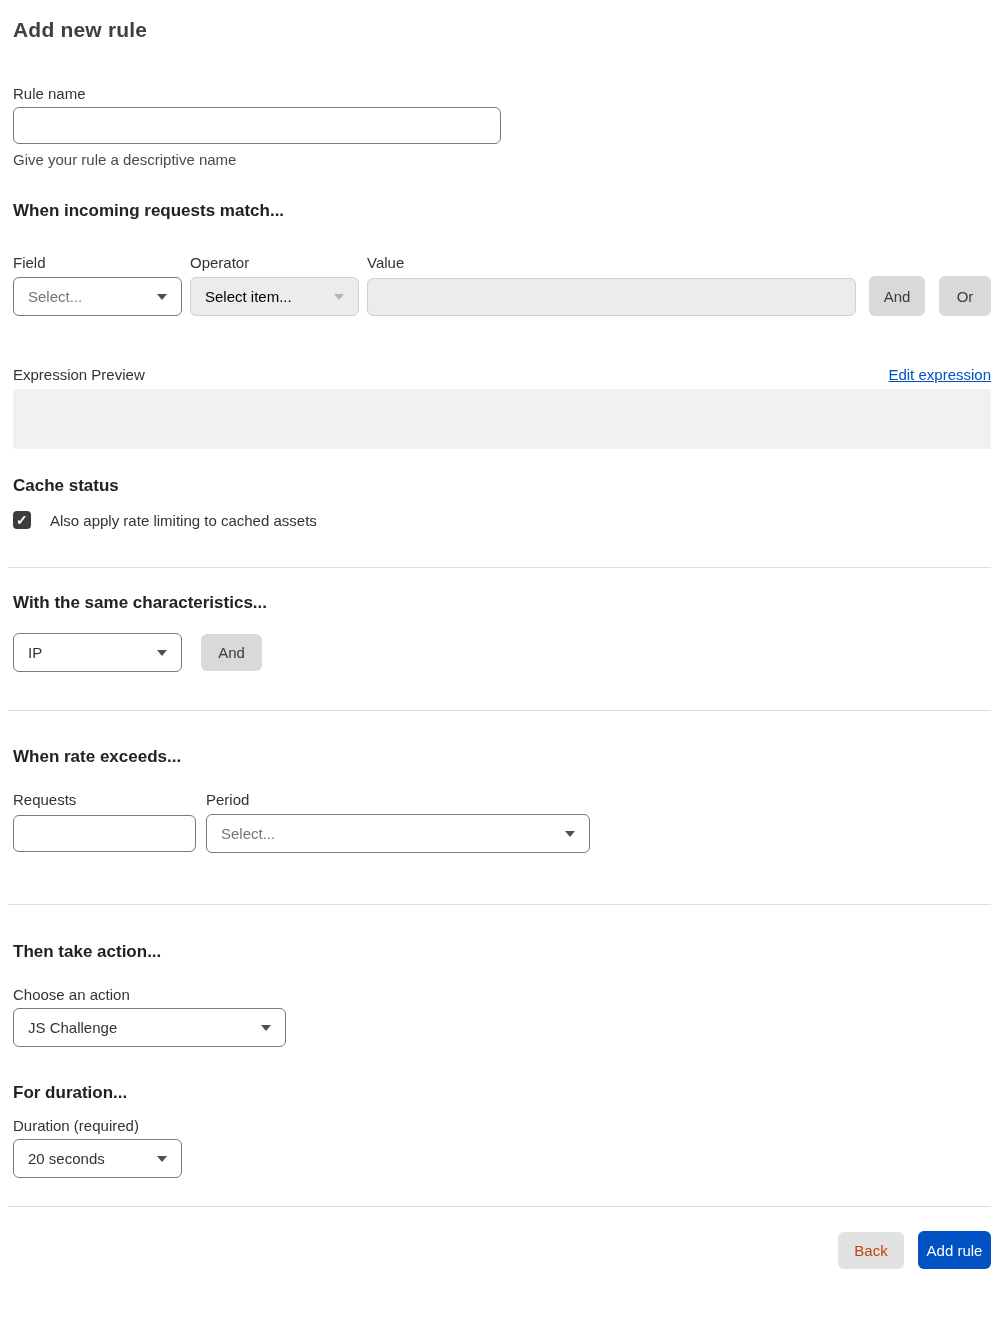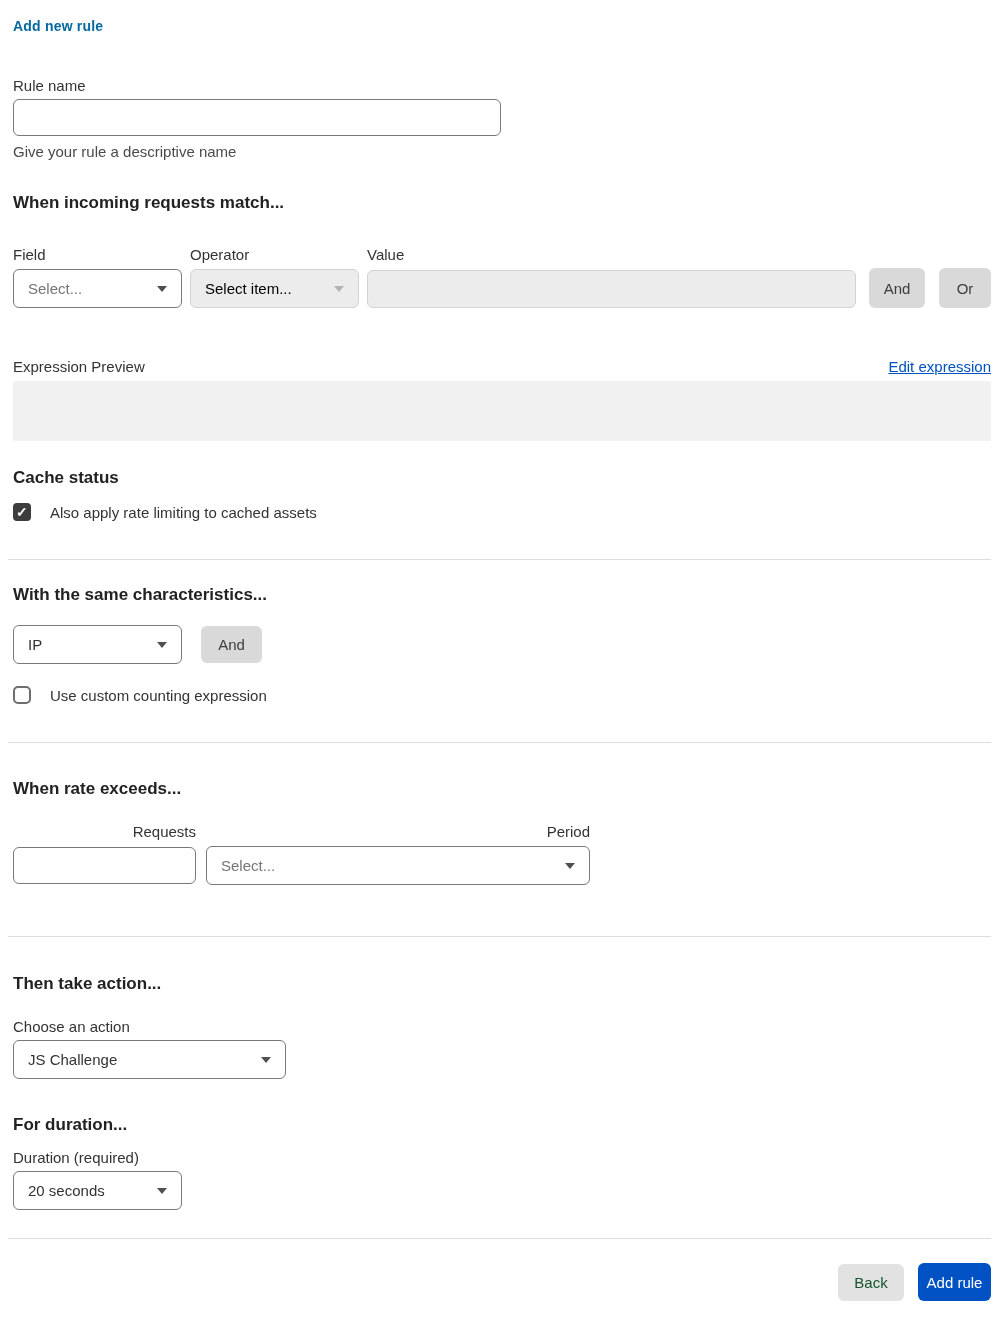--- a/index.html
+++ b/index.html
@@ -7,21 +7,21 @@
   body {
     width: 1002px; min-height: 1340px;
     font-family: "Liberation Sans", sans-serif;
     color: #333;
     position: relative;
   }
   .container { padding: 0 11px 0 13px; }
 
   .page-title {
     margin-top: 18px;
-    font-size: 14px; font-weight: 700; color: #0369a1;
+    font-size: 21px; font-weight: 700; color: #404040;
     letter-spacing: .2px;
   }
 
   .field-label { font-size: 15px; color: #333; }
   .helper-text { font-size: 15px; color: #4a4a4a; margin-top: 7px; }
 
   .section-heading {
     font-size: 17px; font-weight: 700; color: #222;
   }
 
@@ -112,41 +112,41 @@
   .chars-row { display: flex; align-items: center; margin-top: 20px; }
   .chars-select { width: 169px; }
   .chars-and-btn { width: 61px; height: 37px; margin-left: 19px; }
   .chars-check-row { margin-top: 22px; }
   .divider-2 { margin-top: 38px; }
 
   
   .rate-heading { margin-top: 36px; }
   .rate-row { display: flex; margin-top: 24px; }
   .rate-col { display: flex; flex-direction: column; }
-  .rate-col .field-label { margin-bottom: 6px; text-align: right; }
+  .rate-col .field-label { margin-bottom: 6px; }
   .col-requests { width: 183px; margin-right: 10px; }
   .col-requests .text-input { height: 37px; margin-top: 1px; }
   .col-period { width: 384px; }
   .divider-3 { margin-top: 51px; }
 
   
   .action-heading { margin-top: 37px; }
   .action-label { margin-top: 24px; }
   .action-select { width: 273px; margin-top: 5px; }
 
   
   .duration-heading { margin-top: 36px; }
   .duration-label { margin-top: 14px; }
   .duration-select { width: 169px; margin-top: 5px; }
   .divider-4 { margin-top: 28px; }
 
   
   .footer { display: flex; justify-content: flex-end; align-items: center; margin-top: 24px; padding-bottom: 11px; }
   .back-btn {
-    background: #e2e2e2; color: #14532d; border: none; border-radius: 6px;
+    background: #e2e2e2; color: #c2410c; border: none; border-radius: 6px;
     width: 66px; height: 37px; font-size: 15px; cursor: pointer; margin-right: 14px;
     font-family: "Liberation Sans", sans-serif;
   }
   .add-rule-btn {
     background: #0051c3; color: #fff; border: none; border-radius: 6px;
     width: 73px; height: 38px; font-size: 15px; cursor: pointer;
     font-family: "Liberation Sans", sans-serif;
   }
 </style>
 </head>
@@ -204,24 +204,20 @@
   <hr class="divider divider-1">
 
   <h2 class="section-heading chars-heading">With the same characteristics...</h2>
   <div class="chars-row">
     <div class="select chars-select">
       <span class="select-value">IP</span>
       <span class="caret"></span>
     </div>
     <button class="gray-btn chars-and-btn">And</button>
   </div>
-  <div class="checkbox-row chars-check-row">
-    <span class="checkbox unchecked"></span>
-    <span class="checkbox-label">Use custom counting expression</span>
-  </div>
 
   <hr class="divider divider-2">
 
   <h2 class="section-heading rate-heading">When rate exceeds...</h2>
   <div class="rate-row">
     <div class="rate-col col-requests">
       <div class="field-label">Requests</div>
       <input class="text-input" type="text" value="" style="">
     </div>
     <div class="rate-col col-period">

